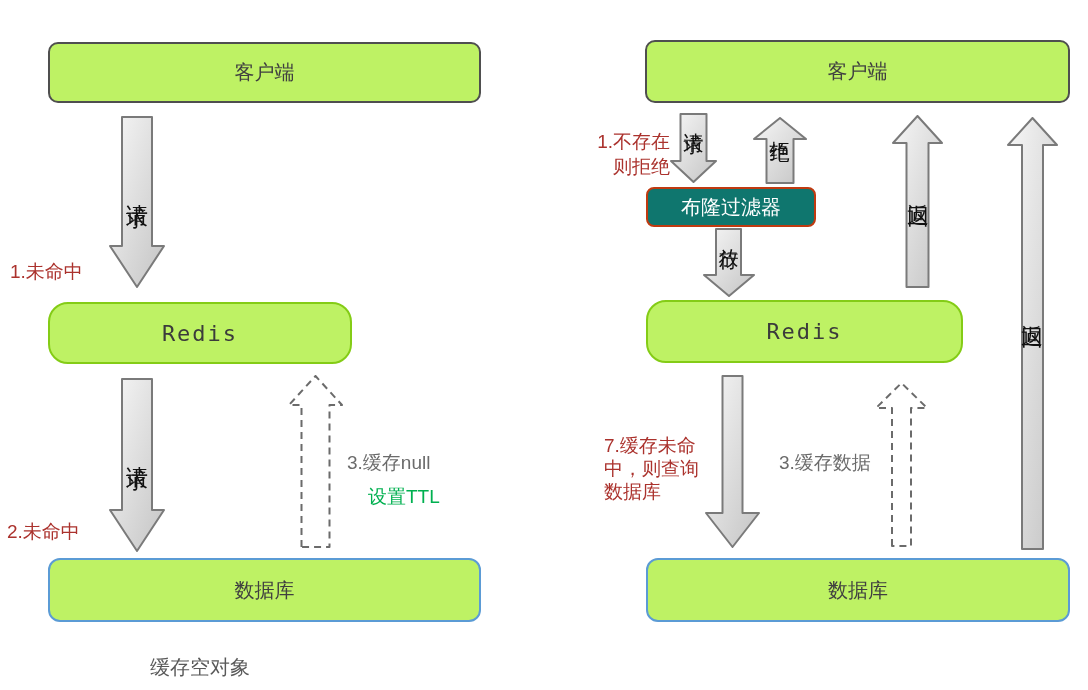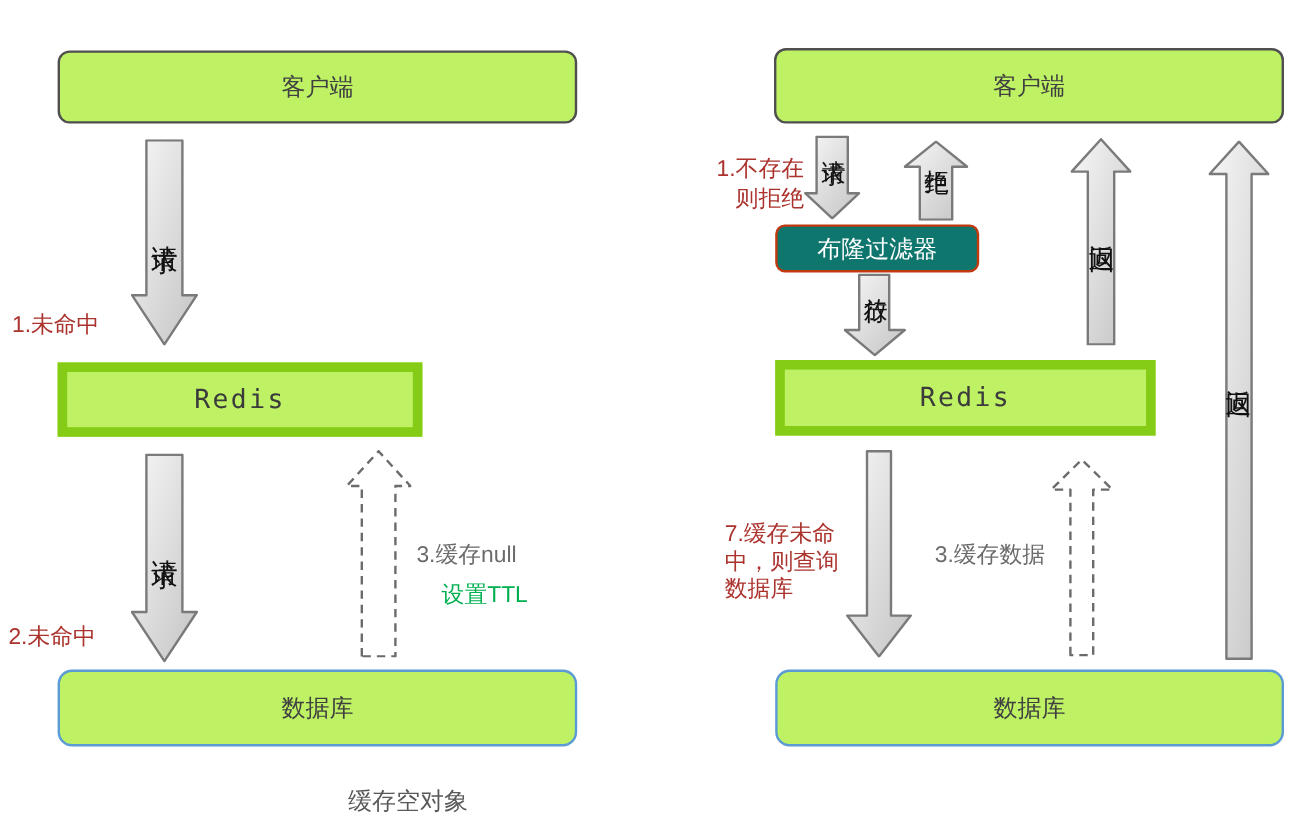--- a/index.html
+++ b/index.html
@@ -7,39 +7,39 @@
     position:relative;width:1088px;height:690px;background:#ffffff;
     font-family:"Liberation Sans","DejaVu Sans",sans-serif;
     overflow:hidden;
   }
   .box{
     position:absolute;box-sizing:border-box;background:#bef264;
     display:flex;align-items:center;justify-content:center;
     font-size:20px;color:#404040;
   }
   .client{border:2px solid #4f4f4f;border-radius:10px;}
-  .redis{border:8px solid #84cc16;border-radius:0;
+  .redis{border:2px solid #84cc16;border-radius:20px;
     font-family:"DejaVu Sans Mono","Liberation Mono",monospace;
     font-size:22px;letter-spacing:2px;color:#3b3b3b;}
   .db{border:2px solid #5b9bd5;border-radius:12px;}
   .bloom{border:2px solid #c03a10;border-radius:8px;background:#0f766e;
     color:#ffffff;font-size:20px;}
   .arr{position:absolute;}
   .vlabel{
     position:absolute;writing-mode:vertical-rl;text-orientation:upright;
     color:#111111;font-size:22px;line-height:1;letter-spacing:3px;
     transform:translateX(-50%);
   }
   .vlabel.small{font-size:20px;letter-spacing:2px;}
   .ann{position:absolute;font-size:19px;line-height:25px;white-space:pre;}
   .red{color:#ab322d;}
   .green{color:#00b050;}
   .gray{color:#6b6b6b;}
   .caption{
-    position:absolute;width:240px;text-align:right;
+    position:absolute;width:240px;text-align:left;
     font-size:20px;color:#595959;
   }
   .r-align{text-align:right;}
   .c-align{text-align:center;}
 </style>
 </head>
 <body>
 
 <div id="stage">
 

